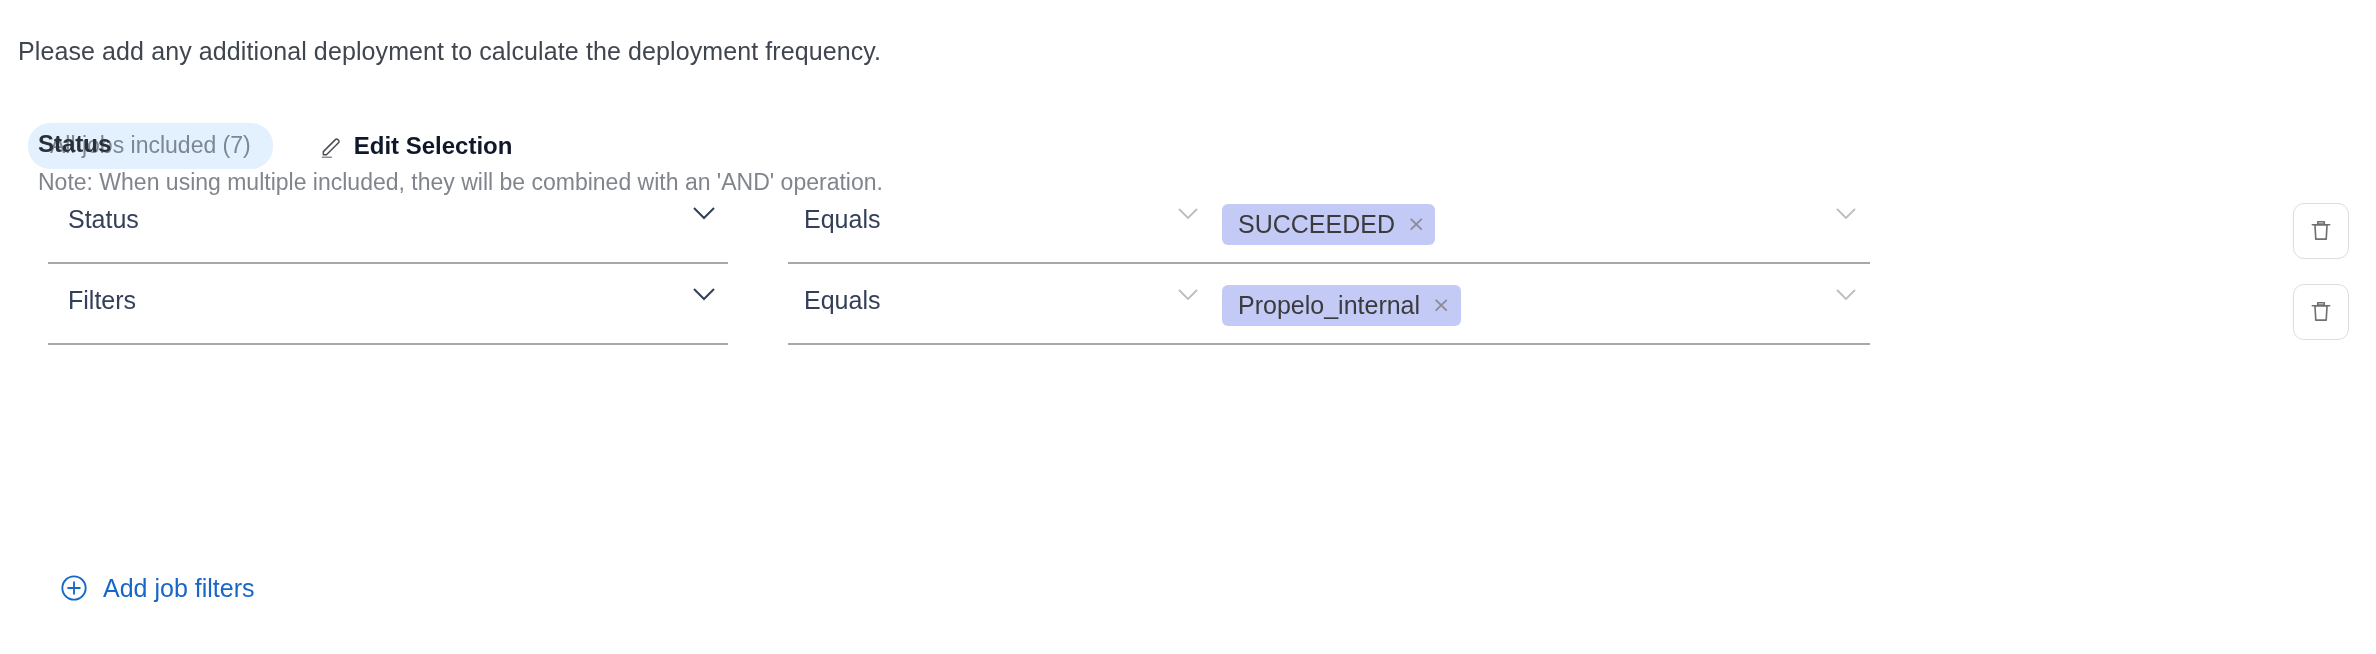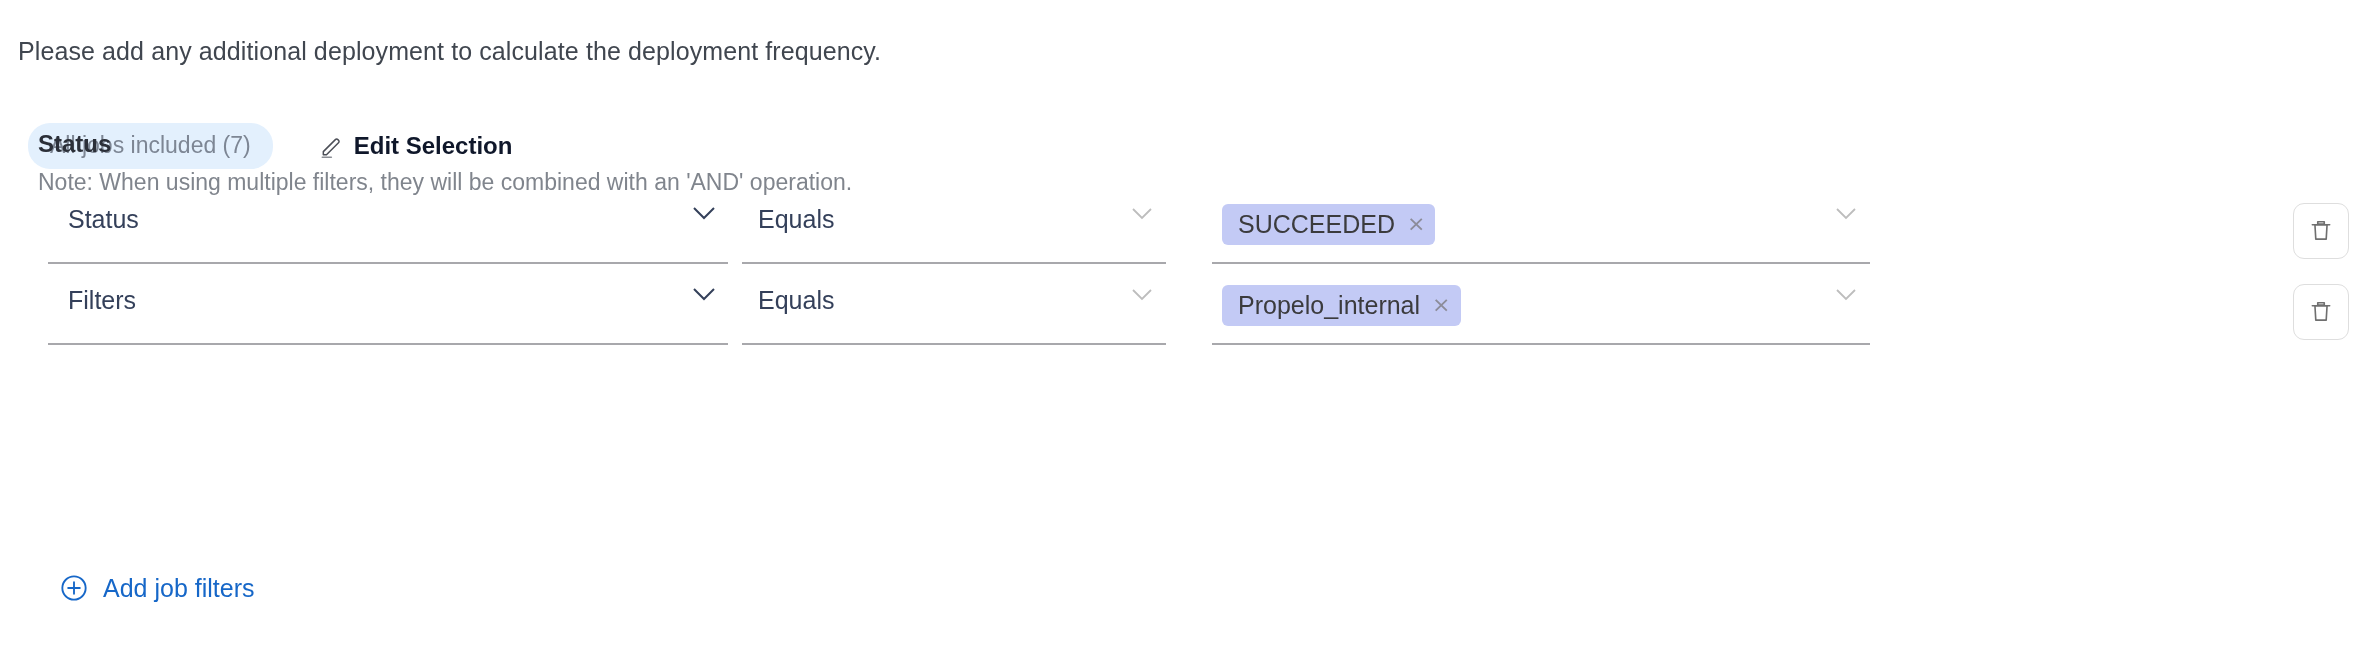--- a/index.html
+++ b/index.html
@@ -100,21 +100,21 @@
   .field {
     position: absolute;
     box-sizing: border-box;
     height: 60px;
     border-bottom: 2px solid #a8a8ac;
     display: flex;
     align-items: flex-start;
     cursor: pointer;
   }
   .field.attr  { left: 48px;   width: 680px; padding-left: 20px; }
-  .field.op    { left: 742px;  width: 424px; padding-left: 16px; gap: 23px; }
+  .field.op    { left: 788px;  width: 424px; padding-left: 16px; gap: 23px; }
   .field.val   { left: 1212px; width: 658px; padding-left: 10px; }
 
   .field-text {
     font-size: 25px;
     color: #34405a;
     line-height: 30px;
     flex: 1 1 auto;
     white-space: nowrap;
     overflow: hidden;
   }
@@ -202,21 +202,21 @@
       <svg viewBox="0 0 24 24" fill="none" xmlns="http://www.w3.org/2000/svg">
         <path d="M4 17.2 15.1 6.1a1.6 1.6 0 0 1 2.3 0l.6.6a1.6 1.6 0 0 1 0 2.3L6.9 20.1H4v-2.9Z" stroke="#4c4f57" stroke-width="1.4" stroke-linejoin="round"></path>
         <path d="M3 22.4h8.4" stroke="#8a8d94" stroke-width="1.4" stroke-linecap="round"></path>
       </svg>
     </span>
     <span class="edit-selection-label">Edit Selection</span>
   </div>
 </div>
 
 <div class="filters-title">Status</div>
-<div class="filters-note">Note: When using multiple filters, they will be combined with an 'AND' operation.</div>
+<div class="filters-note">Note: When using multiple included, they will be combined with an 'AND' operation.</div>
 
 <div class="filter-rows">
 
   <div class="filter-row">
     <div class="field attr">
       <span class="field-text">Status</span>
       <span class="chev dark">
         <svg viewBox="0 0 28 18">
             <path d="M4 4 L14 14 L24 4" fill="none" stroke="currentColor" stroke-width="2"></path>
           </svg>

